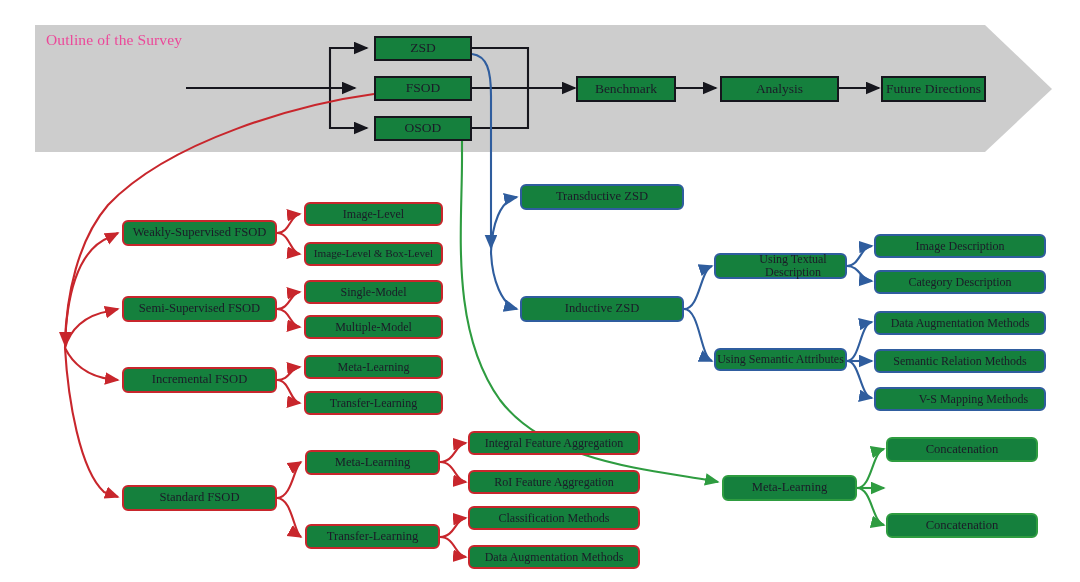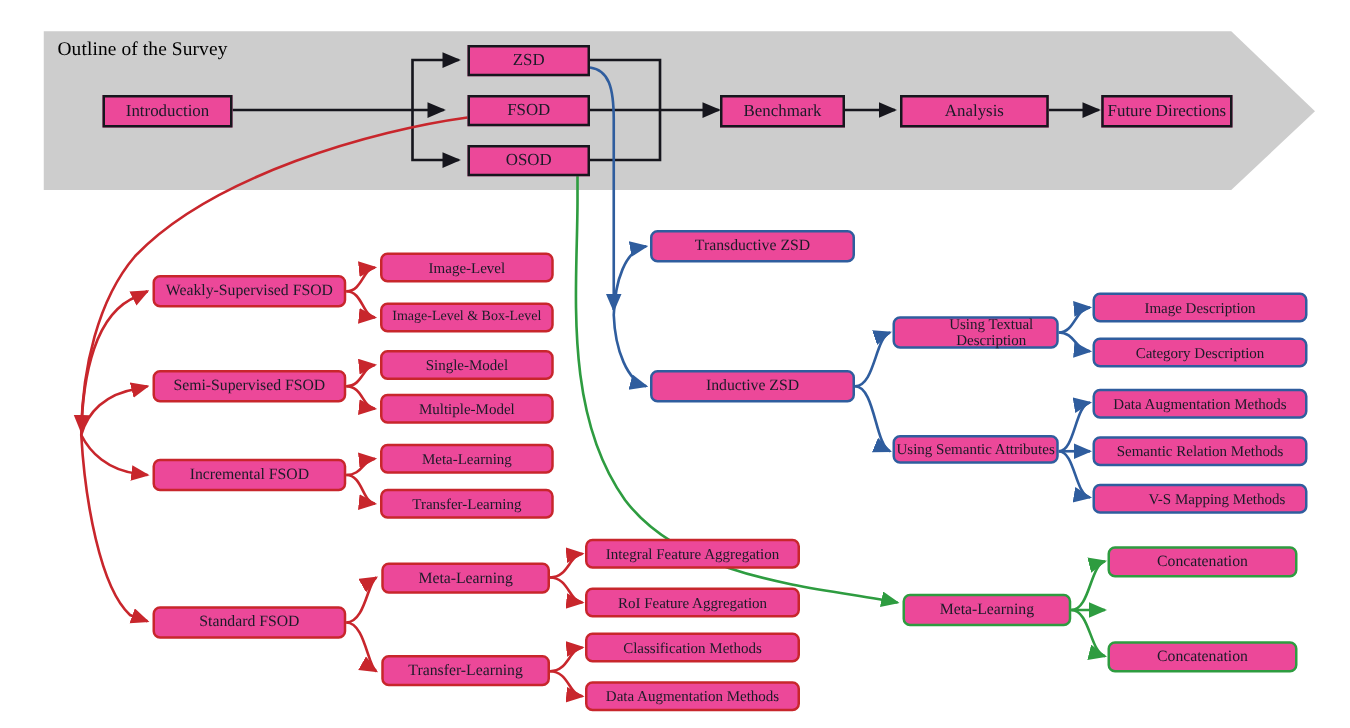--- a/index.html
+++ b/index.html
@@ -3,33 +3,33 @@
 <meta charset="utf-8">
 <title>Outline of the Survey</title>
 <style>
   html,body{margin:0;padding:0;background:#ffffff;}
   body{width:1080px;height:582px;overflow:hidden;
        font-family:"Liberation Serif","DejaVu Serif",serif;}
   #stage{position:relative;width:1080px;height:582px;background:#fff;}
   #wires{position:absolute;left:0;top:0;width:1080px;height:582px;}
   .node{position:absolute;box-sizing:border-box;display:flex;
         align-items:center;justify-content:center;text-align:center;
-        background:#ec4899;color:#1b1b28;line-height:1.05;}
+        background:#15803d;color:#1b1b28;line-height:1.05;}
   
   .blk{border:2.2px solid #16161d;border-radius:0;font-size:13.5px;}
   
   .rnd{border-radius:6px;}
   .red{border:2.1px solid #c8262c;}
   .blue{border:2.1px solid #2f5d9e;}
   .green{border:2.1px solid #2e9c40;}
   .f12{font-size:12.6px;}
   .f115{font-size:12.0px;}
   .f11{font-size:11.2px;}
   #banner-title{position:absolute;left:46px;top:31px;font-size:15.5px;
-                color:#000000;letter-spacing:.1px;}
+                color:#ec4899;letter-spacing:.1px;}
 </style>
 </head>
 <body>
 
 <div id="stage">
 
   <svg id="wires" viewBox="0 0 1080 582">
     <defs>
       <marker id="ah-k" markerWidth="7" markerHeight="7" refX="6.2" refY="3" orient="auto">
         <path d="M0,0 L7,3 L0,6 z" fill="#16161d"></path>
@@ -115,21 +115,20 @@
 
     <g fill="none" stroke="#2e9c40" stroke-width="2.1">
       <path d="M857,488 C872,488 872,452 884,449" marker-end="url(#ah-g)"></path>
       <path d="M857,488 L884,488" marker-end="url(#ah-g)"></path>
       <path d="M857,488 C872,488 872,522 884,525" marker-end="url(#ah-g)"></path>
     </g>
   </svg>
 
   <div id="banner-title">Outline of the Survey</div>
 
-  <div class="node blk" style="left:82px;top:76px;width:104px;height:26px;">Introduction</div>
 
   <div class="node blk" style="left:374px;top:36px;width:98px;height:25px;">ZSD</div>
 
   <div class="node blk" style="left:374px;top:76px;width:98px;height:25px;">FSOD</div>
 
   <div class="node blk" style="left:374px;top:116px;width:98px;height:25px;">OSOD</div>
 
   <div class="node blk" style="left:576px;top:76px;width:100px;height:26px;">Benchmark</div>
 
   <div class="node blk" style="left:720px;top:76px;width:119px;height:26px;">Analysis</div>

